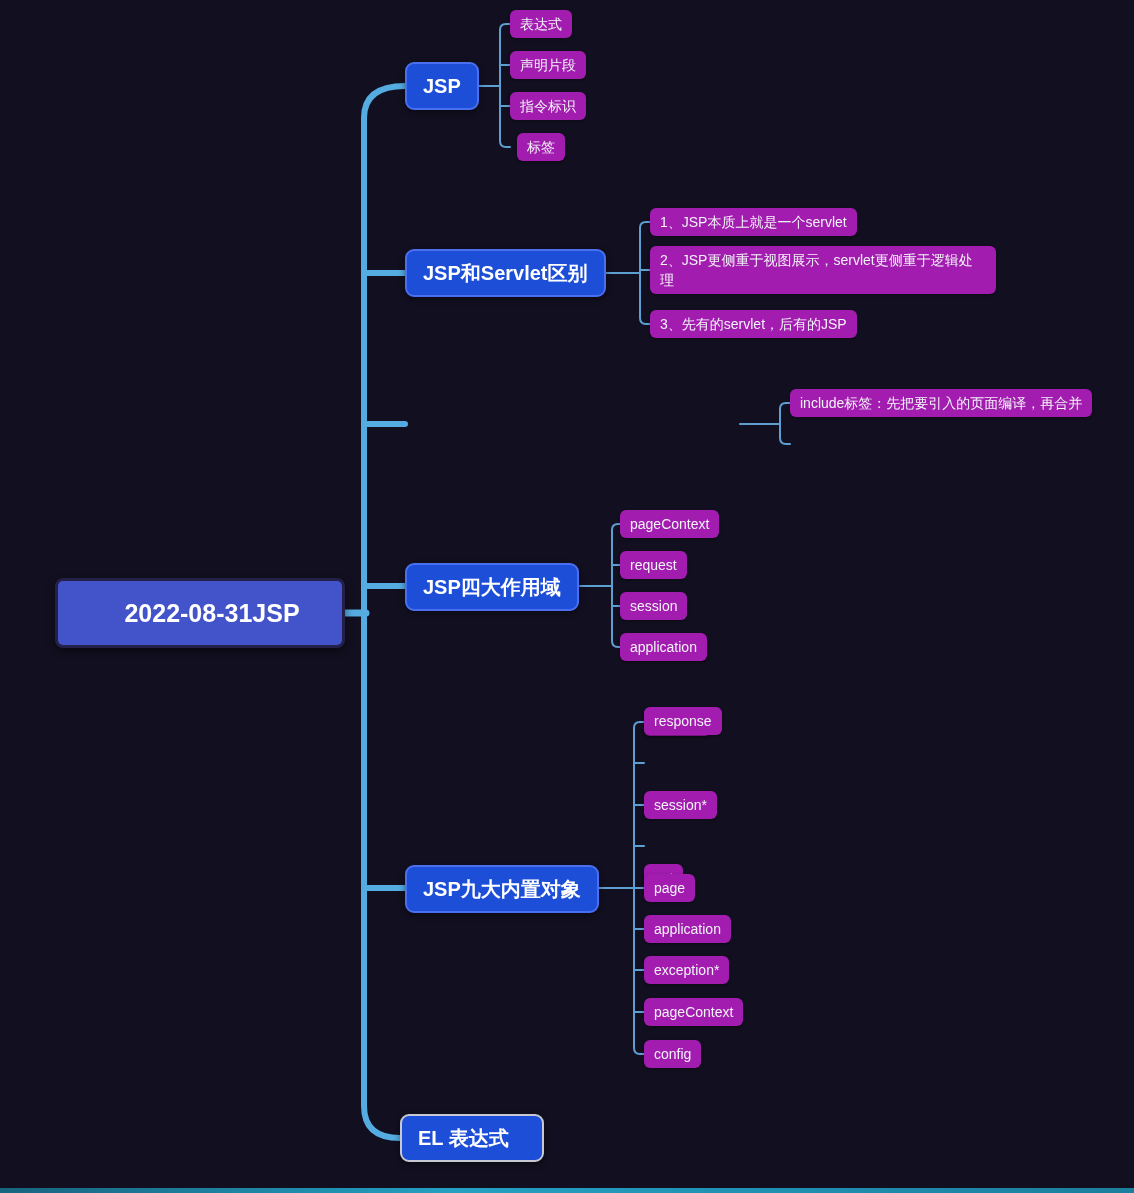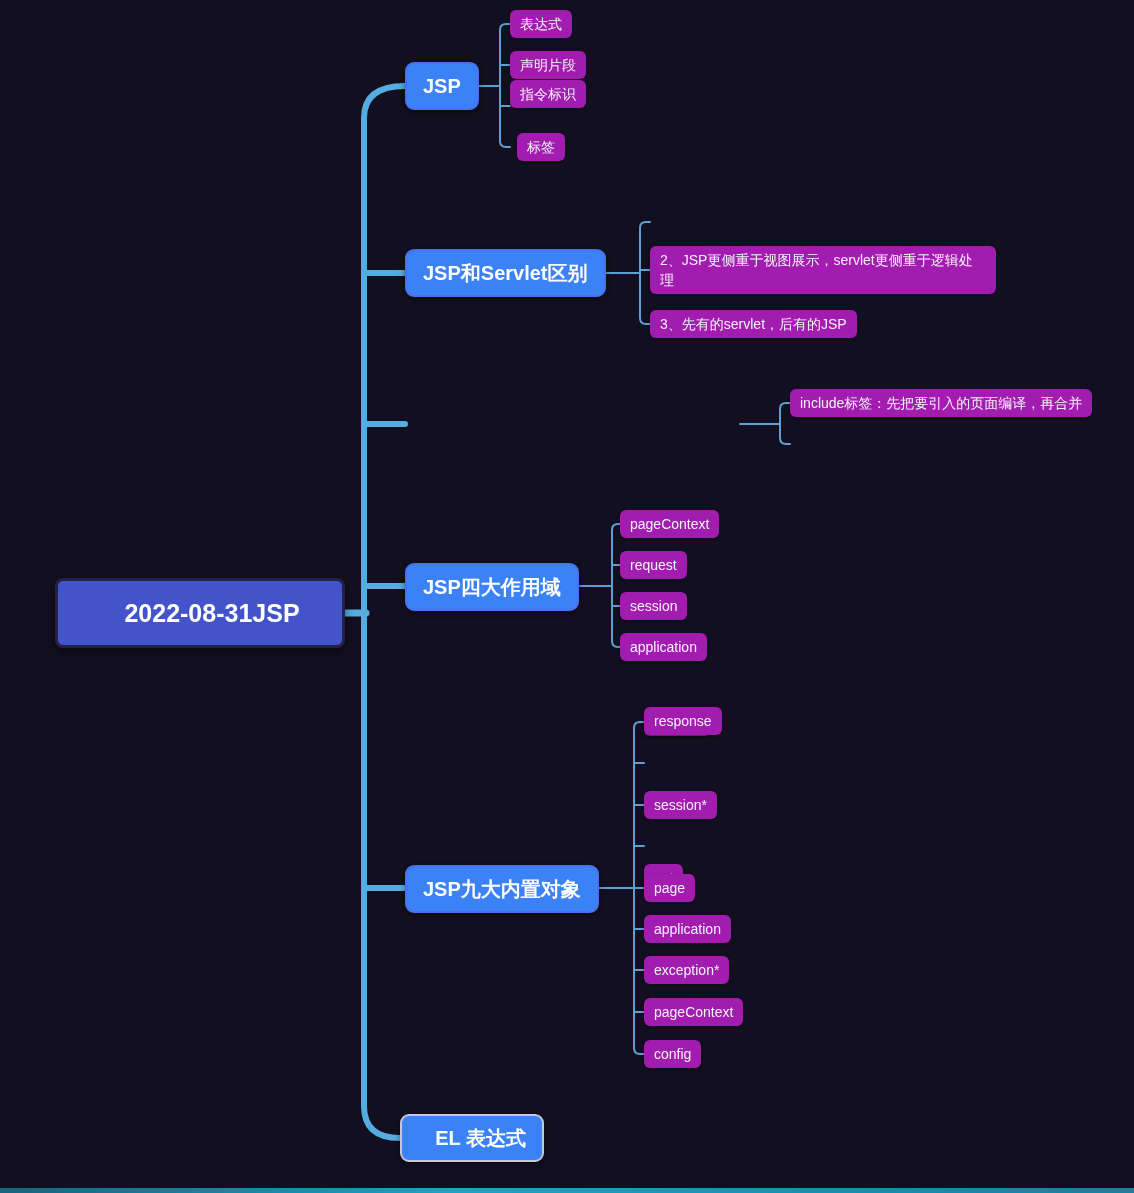--- a/index.html
+++ b/index.html
@@ -20,21 +20,21 @@
   .root-node{
     background:#4353c9;
     border:3px solid #23204a;
     border-radius:8px;
     font-weight:bold;
     font-size:25px;
     display:flex;align-items:center;justify-content:center;
     box-shadow:0 3px 8px rgba(0,0,0,0.5);
   }
   .branch{
-    background:#3b82f6;
+    background:#1d4ed8;
     border:2px solid #4a6ff0;
     border-radius:9px;
     font-weight:bold;
     font-size:20px;
     line-height:24px;
     padding:10px 16px;
     display:flex;align-items:center;
     box-shadow:0 2px 6px rgba(0,0,0,0.45);
   }
   .branch.el{
@@ -86,26 +86,27 @@
 
   <div class="node root-node" style="left:55px;top:578px;width:290px;height:70px">
     <span>2022-08-31JSP</span>
   </div>
 
   <div class="node branch" style="left:405px;top:62px">
     <span>JSP</span>
   </div>
   <div class="node child" style="left:510px;top:10px"><span>表达式</span></div>
   <div class="node child" style="left:510px;top:51px"><span>声明片段</span></div>
-  <div class="node child" style="left:510px;top:80px"><span>指令标识</span></div>
+  <div class="node child" style="left:510px;top:92px"><span>指令标识</span></div>
   <div class="node child" style="left:517px;top:133px"><span>标签</span></div>
 
   <div class="node branch" style="left:405px;top:249px">
     <span>JSP和Servlet区别</span>
   </div>
+  <div class="node child" style="left:650px;top:208px"><span>1、JSP本质上就是一个servlet</span></div>
   <div class="node child wrap" style="left:650px;top:246px;width:346px"><span>2、JSP更侧重于视图展示，servlet更侧重于逻辑处理</span></div>
   <div class="node child" style="left:650px;top:310px"><span>3、先有的servlet，后有的JSP</span></div>
 
   <div class="node child" style="left:790px;top:389px"><span>include标签：先把要引入的页面编译，再合并</span></div>
 
   <div class="node branch" style="left:405px;top:563px">
     <span>JSP四大作用域</span>
   </div>
   <div class="node child" style="left:620px;top:510px"><span>pageContext</span></div>
   <div class="node child" style="left:620px;top:551px"><span>request</span></div>
@@ -118,18 +119,18 @@
   <div class="node child" style="left:644px;top:708px"><span>request</span></div>
   <div class="node child" style="left:644px;top:707px"><span>response</span></div>
   <div class="node child" style="left:644px;top:791px"><span>session*</span></div>
   <div class="node child" style="left:644px;top:864px"><span>out</span></div>
   <div class="node child" style="left:644px;top:874px"><span>page</span></div>
   <div class="node child" style="left:644px;top:915px"><span>application</span></div>
   <div class="node child" style="left:644px;top:956px"><span>exception*</span></div>
   <div class="node child" style="left:644px;top:998px"><span>pageContext</span></div>
   <div class="node child" style="left:644px;top:1040px"><span>config</span></div>
 
-  <div class="node branch el" style="left:400px;top:1114px;width:144px;justify-content:flex-end">
+  <div class="node branch el" style="left:400px;top:1114px;width:144px;justify-content:flex-start">
     <span>EL 表达式</span>
   </div>
 
   <div class="bottom-edge"></div>
 </div>
 
 </body></html>

